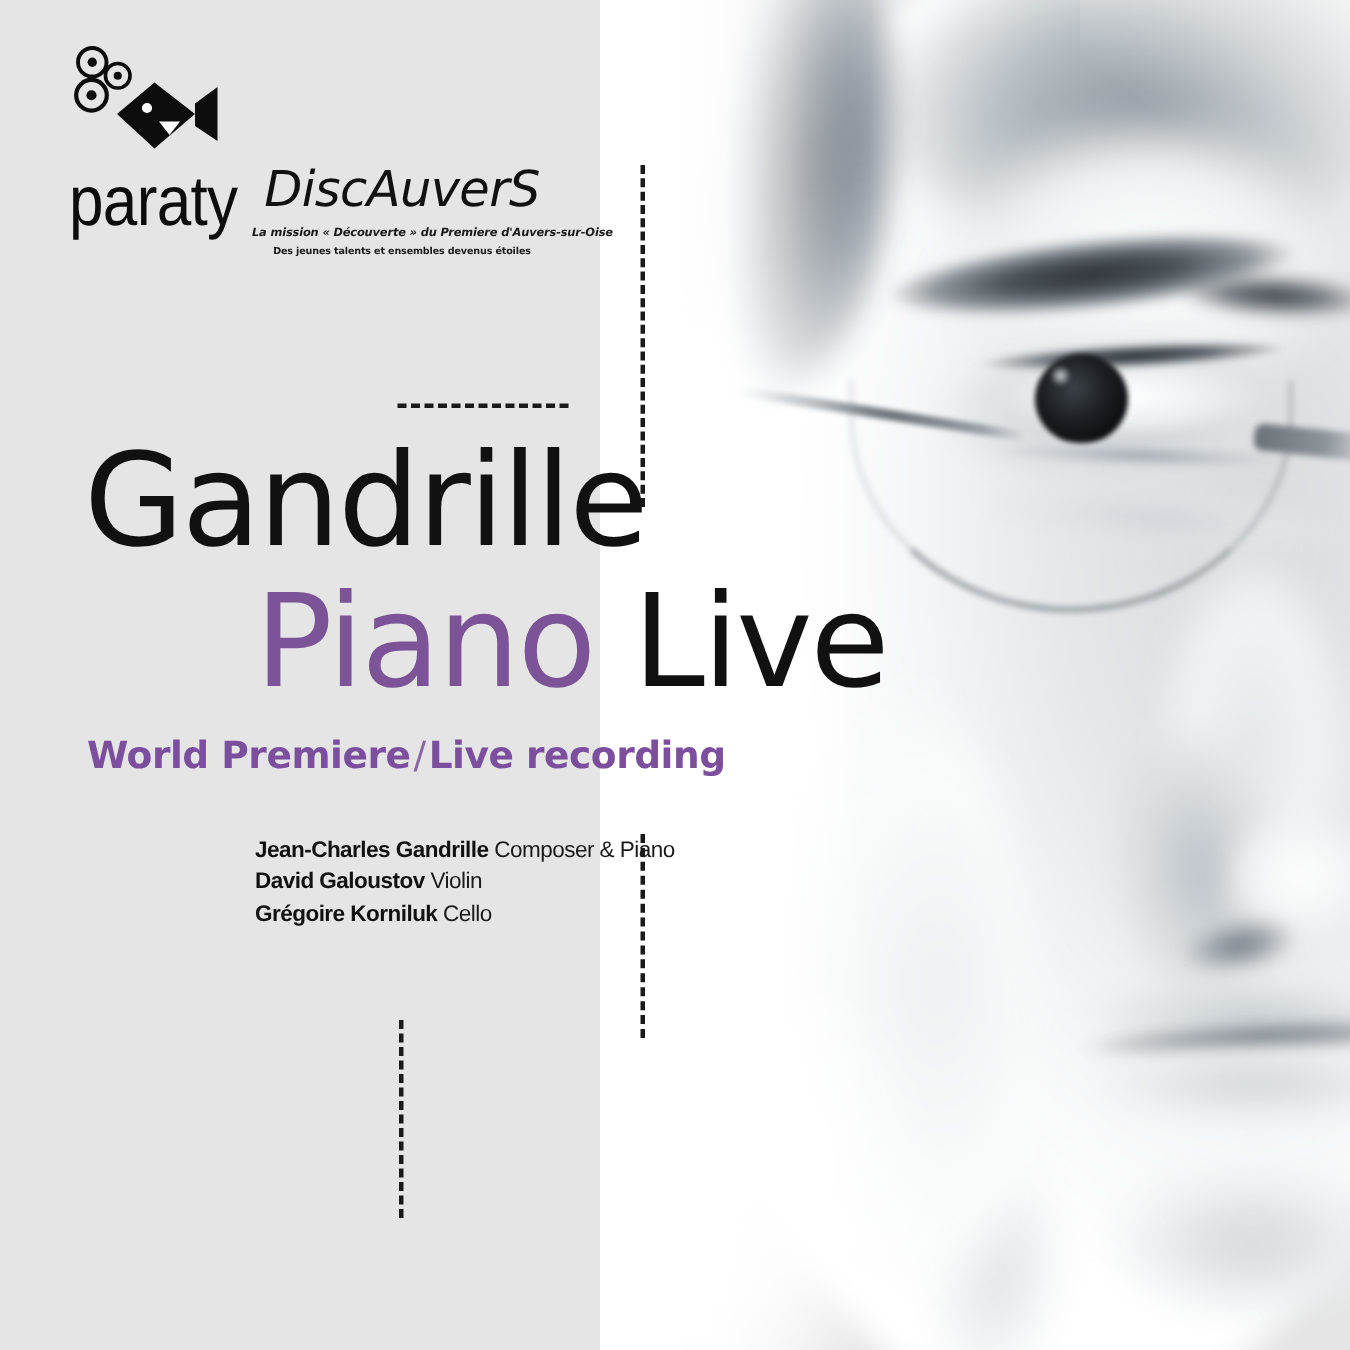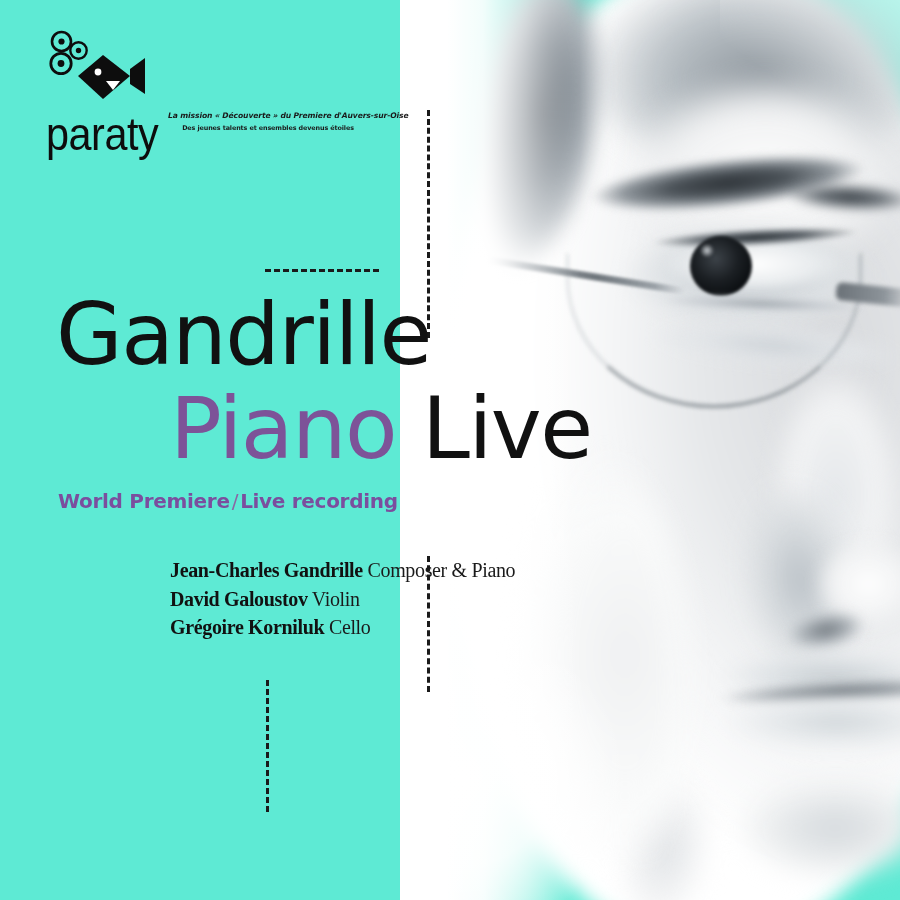--- a/index.html
+++ b/index.html
@@ -9,21 +9,21 @@
     background: #ffffff;
   }
   body {
     font-family: "Liberation Sans", sans-serif;
   }
 
   #cover {
     position: relative;
     width: 900px;
     height: 900px;
-    background: #5eead4;
+    background: #e5e5e5;
     overflow: hidden;
   }
 
   
   .photo-layer {
     position: absolute;
     inset: 0;
     overflow: hidden;
     pointer-events: none;
   }
@@ -380,40 +380,40 @@
     left: 170px; top: 385px;
   }
   .title-2 .tx-piano { color: #7d5398; text-align: right; }
   .title-2 .tx-trios { color: #111111; }
 
   .subtitle {
     position: absolute;
     left: 58px; top: 489px;
     font-family: "DejaVu Sans", sans-serif;
     font-weight: 700;
-    font-size: 20px;
+    font-size: 25px;
     letter-spacing: -0.3px;
     color: #7b4e9e;
     white-space: nowrap;
   }
   .subtitle .slash {
     font-weight: 400;
     color: #8a67a4;
     padding: 0 2px;
   }
 
   
   .performers {
     position: absolute;
     left: 170px; top: 556px;
     width: 520px;
   }
   .performer-row {
-    font-family: Liberation Serif, serif;
-    font-size: 20px;
+    font-family: Liberation Sans, sans-serif;
+    font-size: 15px;
     line-height: 1.43;
     color: #111111;
     white-space: nowrap;
     letter-spacing: -0.35px;
   }
   .performer-name {
     font-weight: 700;
   }
   .performer-role {
     font-weight: 400;
@@ -477,20 +477,21 @@
       <path d="M 84 41 L 99 30 L 99 66 L 84 56 Z" fill="#0d0d0d"></path>
 
       <circle cx="52" cy="44" r="3.4" fill="#ffffff"></circle>
 
       <path d="M 60 53 L 74 53 L 67 62 Z" fill="#ffffff"></path>
     </svg>
     <div class="paraty-word">paraty</div>
   </div>
 
   <div class="discauvers-block">
+    <div class="discauvers-word">DiscAuverS</div>
     <div class="discauvers-sub1">La mission « Découverte » du Premiere d'Auvers-sur-Oise</div>
     <div class="discauvers-sub2">Des jeunes talents et ensembles devenus étoiles</div>
   </div>
 
   <div class="title-block">
     <div class="title-line title-1">Gandrille</div>
     <div class="title-line title-2"><span class="tx-piano">Piano</span> <span class="tx-trios">Live</span></div>
   </div>
 
   <div class="subtitle"><span>World Premiere</span><span class="slash">/</span><span>Live recording</span></div>

